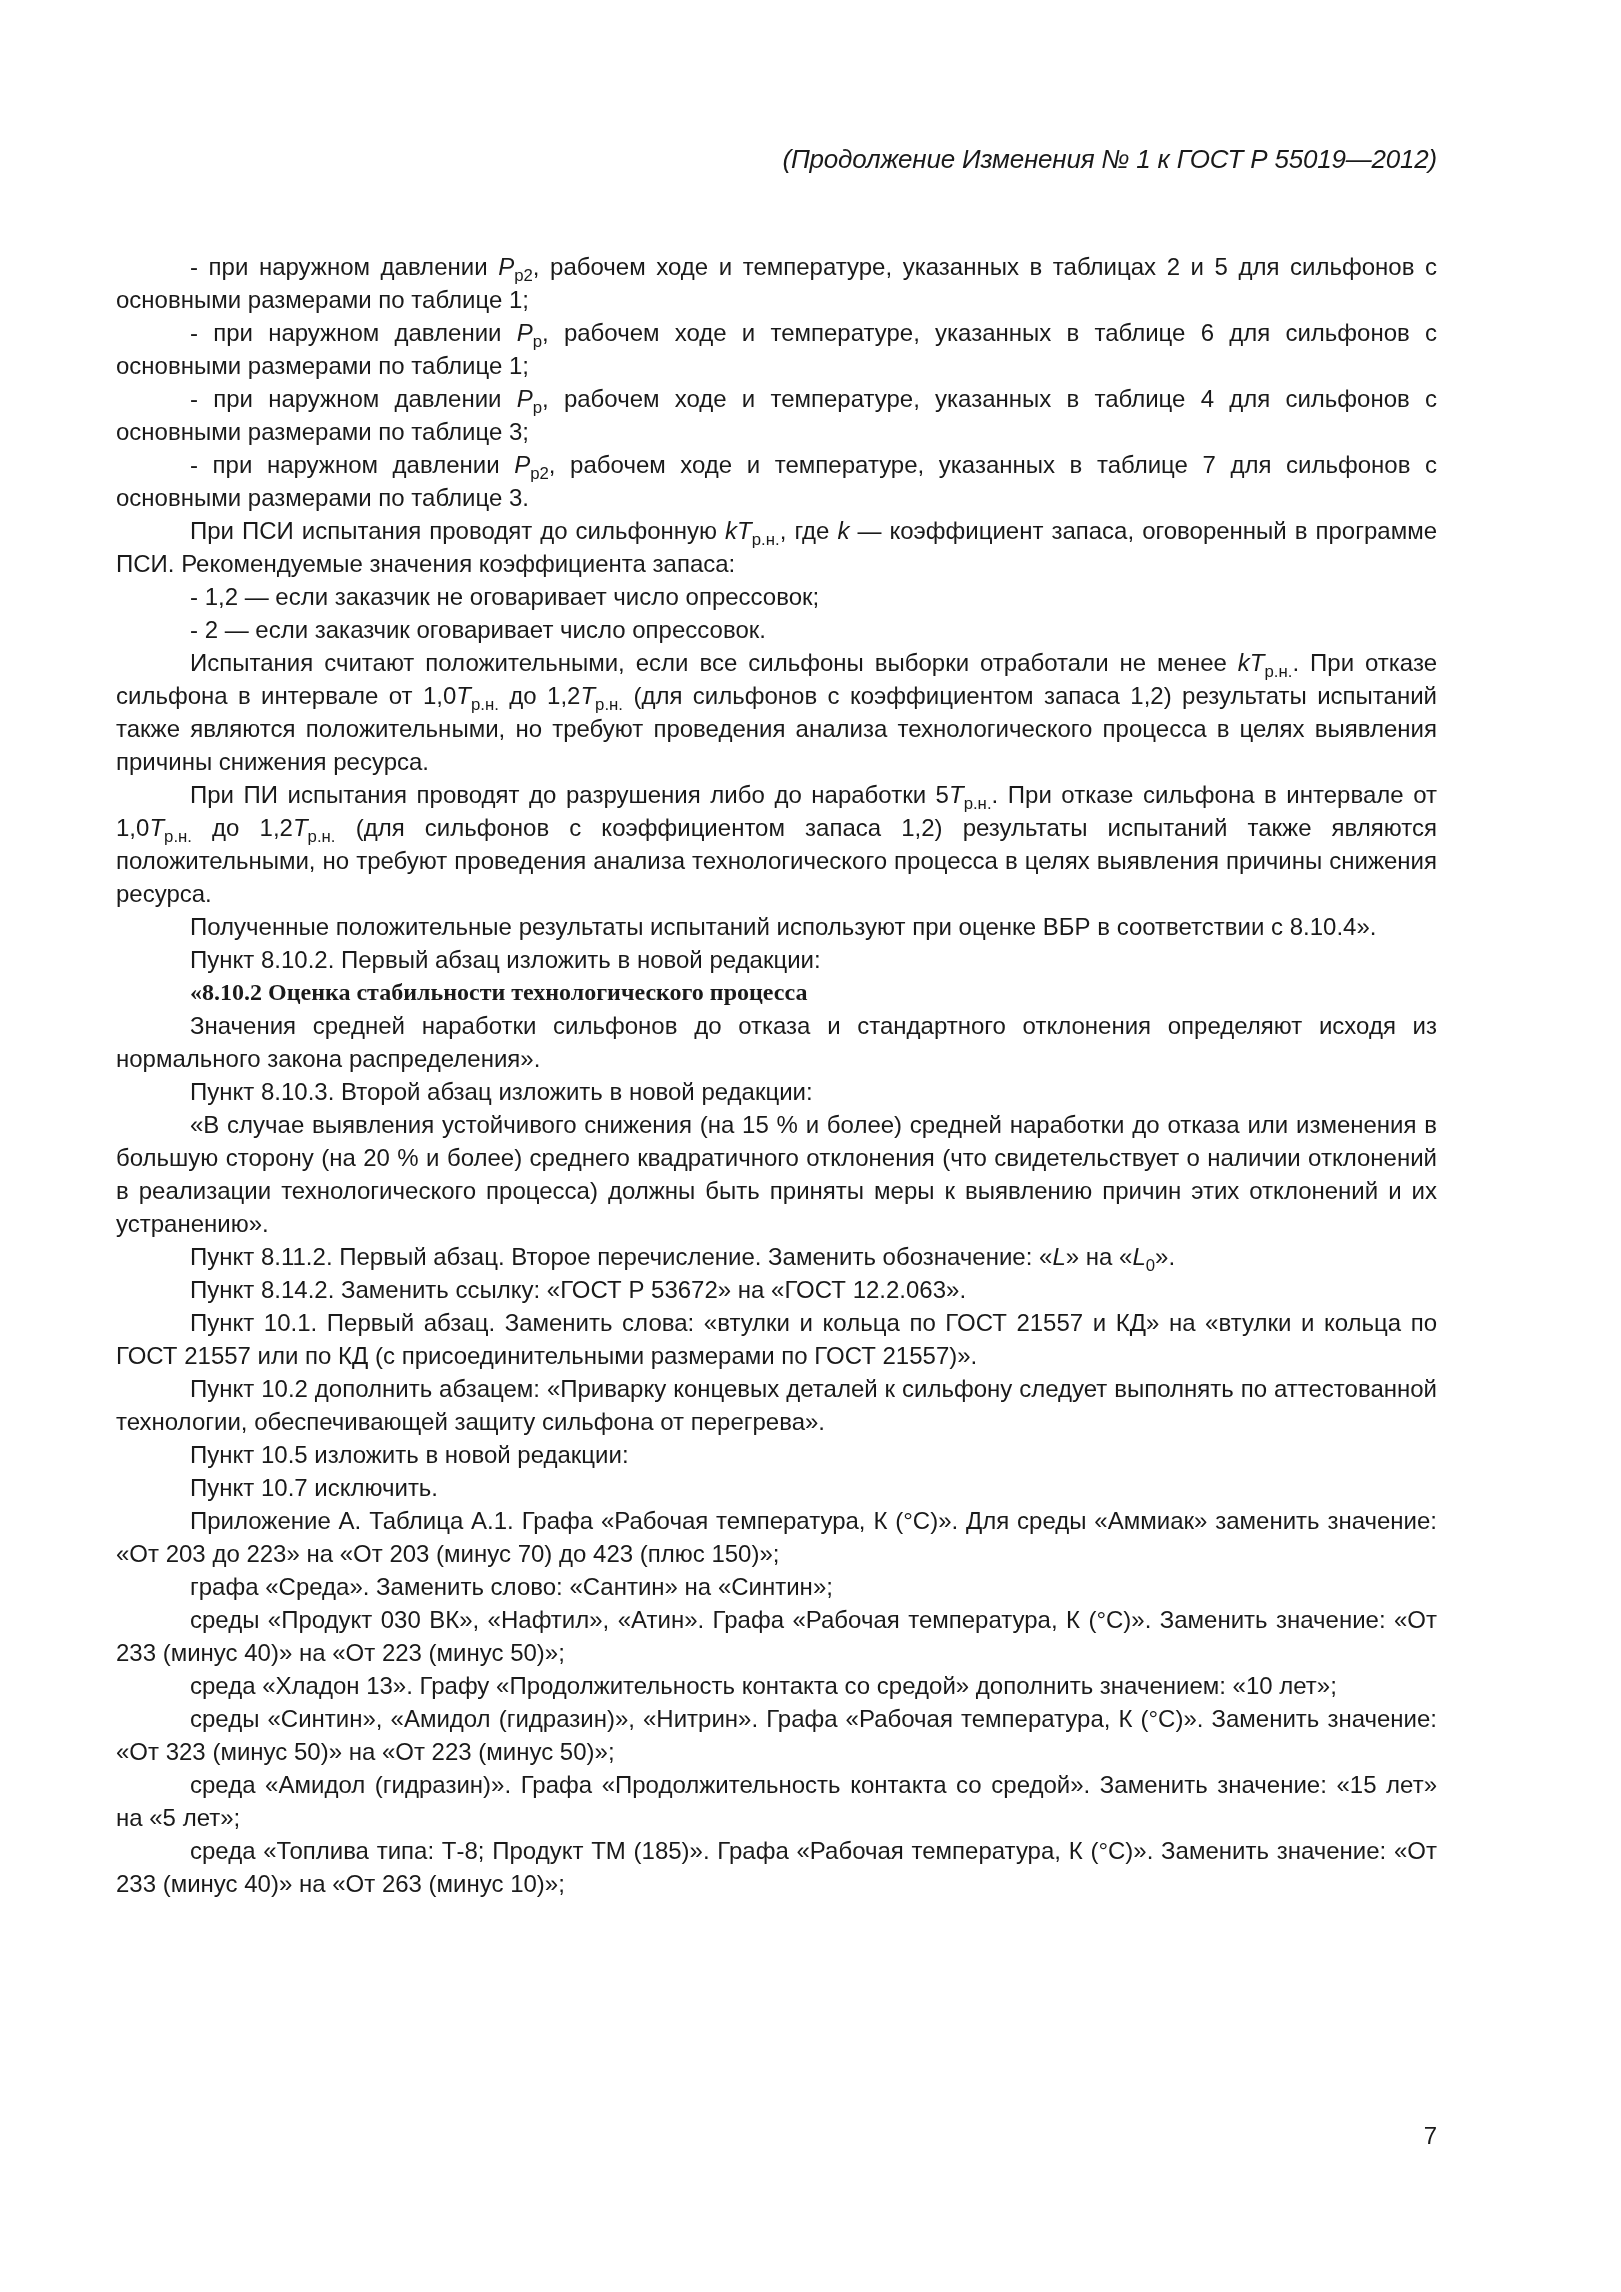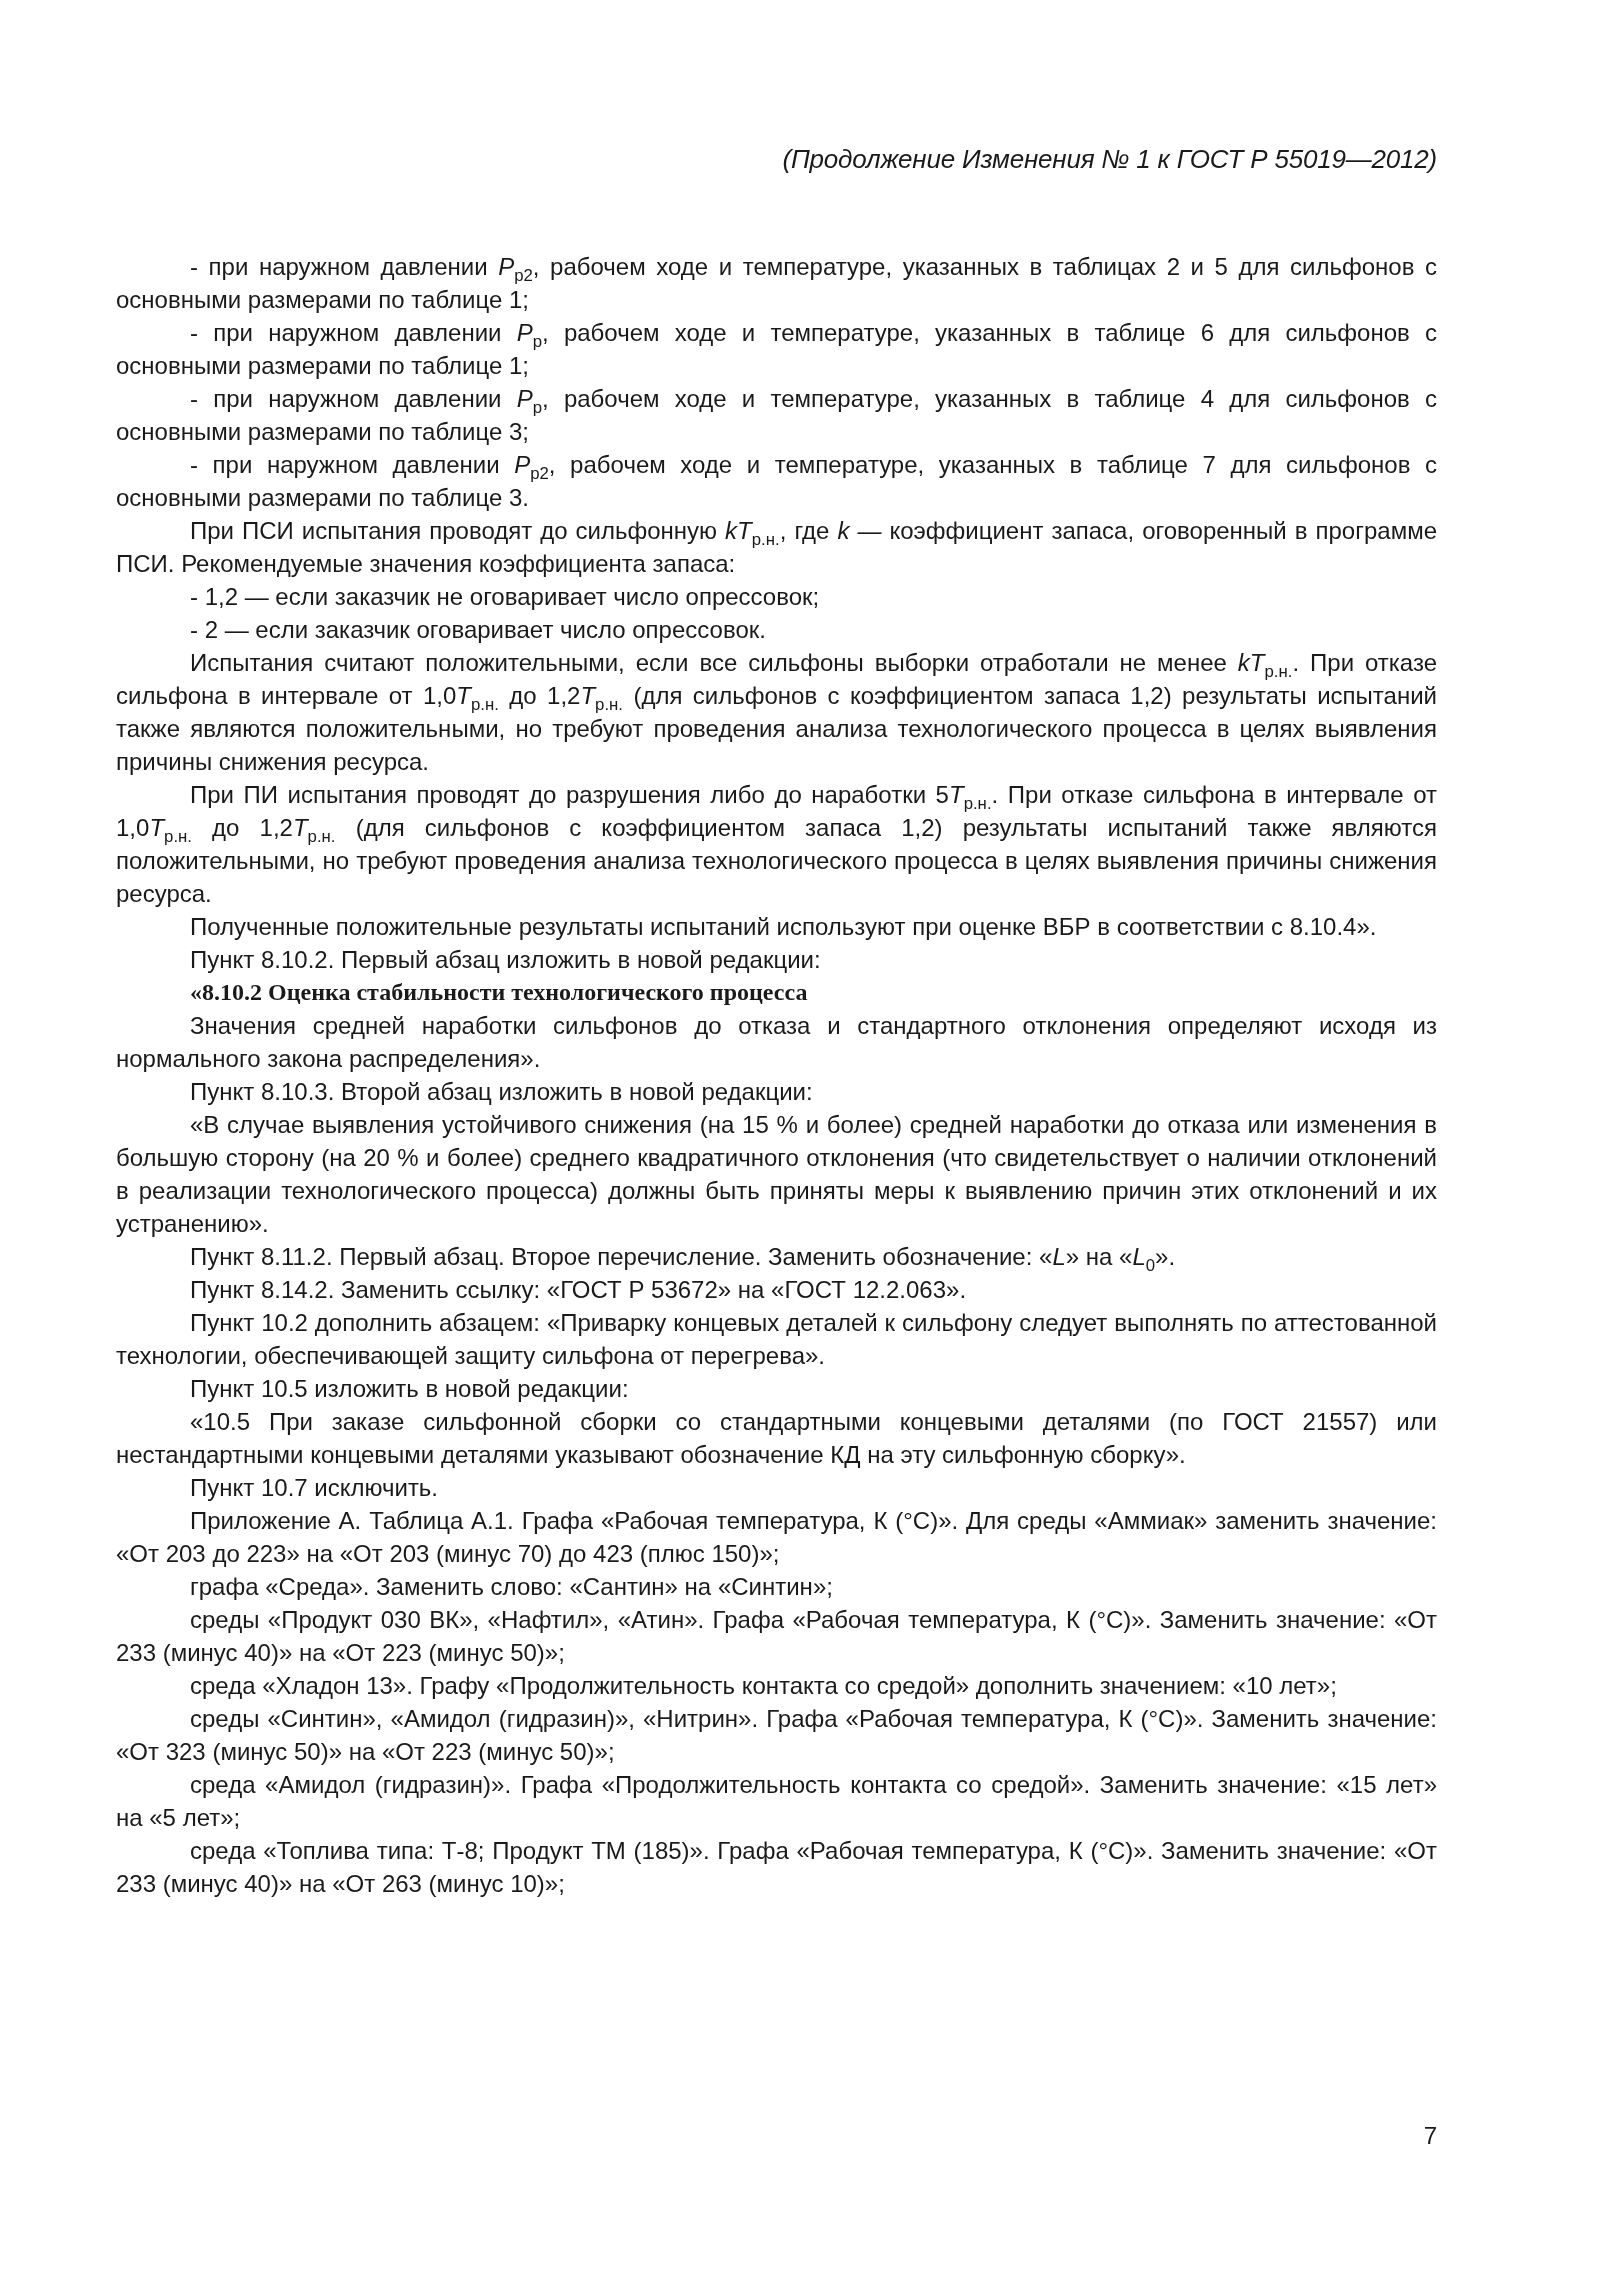--- a/index.html
+++ b/index.html
@@ -29,23 +29,23 @@
     <p><span>Испытания считают положительными, если все сильфоны выборки отработали не менее </span><span class="it">kT</span><sub>р.н.</sub><span>. При отказе сильфона в интервале от 1,0</span><span class="it">T</span><sub>р.н.</sub><span> до 1,2</span><span class="it">T</span><sub>р.н.</sub><span> (для сильфонов с коэффициентом запаса 1,2) результаты испытаний также являются положительными, но требуют проведения анализа технологического процесса в целях выявления причины снижения ресурса.</span></p>
     <p><span>При ПИ испытания проводят до разрушения либо до наработки 5</span><span class="it">T</span><sub>р.н.</sub><span>. При отказе сильфона в интервале от 1,0</span><span class="it">T</span><sub>р.н.</sub><span> до 1,2</span><span class="it">T</span><sub>р.н.</sub><span> (для сильфонов с коэффициентом запаса 1,2) результаты испытаний также являются положительными, но требуют проведения анализа технологического процесса в целях выявления причины снижения ресурса.</span></p>
     <p><span>Полученные положительные результаты испытаний используют при оценке ВБР в соответствии с 8.10.4».</span></p>
     <p><span>Пункт 8.10.2. Первый абзац изложить в новой редакции:</span></p>
     <p class="bold"><span>«8.10.2 Оценка стабильности технологического процесса</span></p>
     <p><span>Значения средней наработки сильфонов до отказа и стандартного отклонения определяют исходя из нормального закона распределения».</span></p>
     <p><span>Пункт 8.10.3. Второй абзац изложить в новой редакции:</span></p>
     <p><span>«В случае выявления устойчивого снижения (на 15 % и более) средней наработки до отказа или изменения в большую сторону (на 20 % и более) среднего квадратичного отклонения (что свидетельствует о наличии отклонений в реализации технологического процесса) должны быть приняты меры к выявлению причин этих отклонений и их устранению».</span></p>
     <p><span>Пункт 8.11.2. Первый абзац. Второе перечисление. Заменить обозначение: «</span><span class="it">L</span><span>» на «</span><span class="it">L</span><sub>0</sub><span>».</span></p>
     <p><span>Пункт 8.14.2. Заменить ссылку: «ГОСТ Р 53672» на «ГОСТ 12.2.063».</span></p>
+    <p><span>Пункт 10.1. Первый абзац. Заменить слова: «втулки и кольца по ГОСТ 21557 и КД» на «втулки и кольца по ГОСТ 21557 или по КД (с присоединительными размерами по ГОСТ 21557)».</span></p>
     <p><span>Пункт 10.2 дополнить абзацем: «Приварку концевых деталей к сильфону следует выполнять по аттестованной технологии, обеспечивающей защиту сильфона от перегрева».</span></p>
     <p><span>Пункт 10.5 изложить в новой редакции:</span></p>
-    <p><span>«10.5 При заказе сильфонной сборки со стандартными концевыми деталями (по ГОСТ 21557) или нестандартными концевыми деталями указывают обозначение КД на эту сильфонную сборку».</span></p>
     <p><span>Пункт 10.7 исключить.</span></p>
     <p><span>Приложение А. Таблица А.1. Графа «Рабочая температура, К (°С)». Для среды «Аммиак» заменить значение: «От 203 до 223» на «От 203 (минус 70) до 423 (плюс 150)»;</span></p>
     <p><span>графа «Среда». Заменить слово: «Сантин» на «Синтин»;</span></p>
     <p><span>среды «Продукт 030 ВК», «Нафтил», «Атин». Графа «Рабочая температура, К (°С)». Заменить значение: «От 233 (минус 40)» на «От 223 (минус 50)»;</span></p>
     <p><span>среда «Хладон 13». Графу «Продолжительность контакта со средой» дополнить значением: «10 лет»;</span></p>
     <p><span>среды «Синтин», «Амидол (гидразин)», «Нитрин». Графа «Рабочая температура, К (°С)». Заменить значение: «От 323 (минус 50)» на «От 223 (минус 50)»;</span></p>
     <p><span>среда «Амидол (гидразин)». Графа «Продолжительность контакта со средой». Заменить значение: «15 лет» на «5 лет»;</span></p>
     <p><span>среда «Топлива типа: Т-8; Продукт ТМ (185)». Графа «Рабочая температура, К (°С)». Заменить значение: «От 233 (минус 40)» на «От 263 (минус 10)»;</span></p>
   </div>
 

